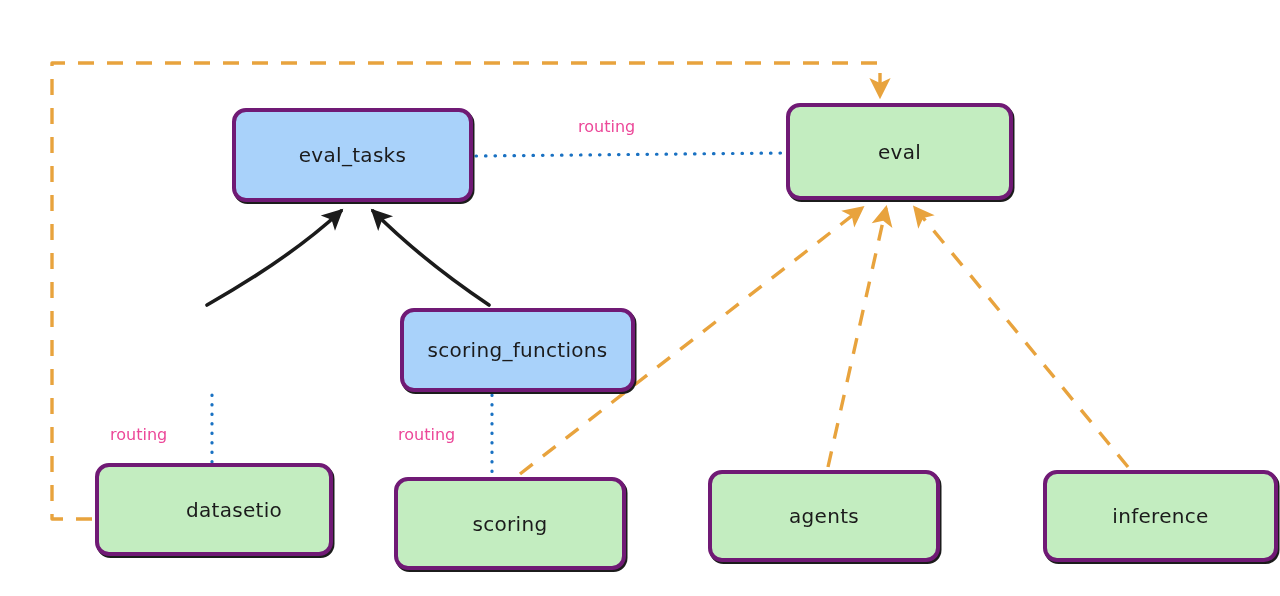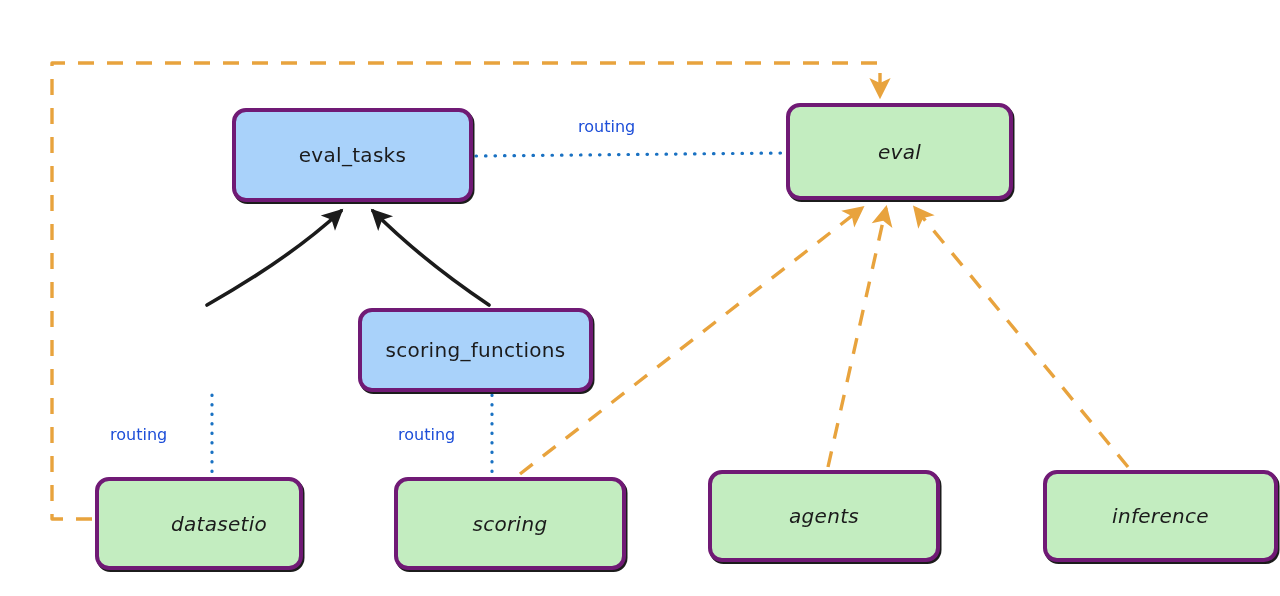--- a/index.html
+++ b/index.html
@@ -34,33 +34,32 @@
     justify-content: center;
     border: 4px solid #701a75;
     border-radius: 14px;
     box-shadow: 1.5px 2px 0 0 #1c1c1c;
   }
   .node.blue {
     background: #a9d2fa;
   }
   .node.green {
     background: #c3edc0;
-    font-style: italic;
   }
   .node-label {
     color: #1b1b1b;
     font-family: "DejaVu Sans", sans-serif;
     font-size: 20px;
     letter-spacing: 0.3px;
     white-space: nowrap;
     user-select: none;
   }
   .edge-label {
     position: absolute;
-    color: #1d4ed8;
+    color: #ec4899;
     font-family: "DejaVu Sans", sans-serif;
     font-size: 16px;
     white-space: nowrap;
     user-select: none;
   }
 </style>
 </head>
 <body>
 
 <div id="canvas">
@@ -103,25 +102,25 @@
 
   <div class="node blue" style="left:232px; top:108px; width:241px; height:94px;">
     <span class="node-label">eval_tasks</span>
   </div>
 
   <div class="node green" style="left:786px; top:103px; width:227px; height:97px;">
     <span class="node-label">eval</span>
   </div>
 
 
-  <div class="node blue" style="left:358px; top:308px; width:235px; height:84px;">
+  <div class="node blue" style="left:400px; top:308px; width:235px; height:84px;">
     <span class="node-label">scoring_functions</span>
   </div>
 
-  <div class="node green" style="left:95px; top:477px; width:208px; height:93px;padding-left:40px;">
+  <div class="node green" style="left:95px; top:463px; width:238px; height:93px;padding-left:40px;">
     <span class="node-label">datasetio</span>
   </div>
 
   <div class="node green" style="left:388px; top:477px; width:232px; height:93px;margin-left:6px;">
     <span class="node-label">scoring</span>
   </div>
 
   <div class="node green" style="left:708px; top:470px; width:232px; height:92px;">
     <span class="node-label">agents</span>
   </div>

